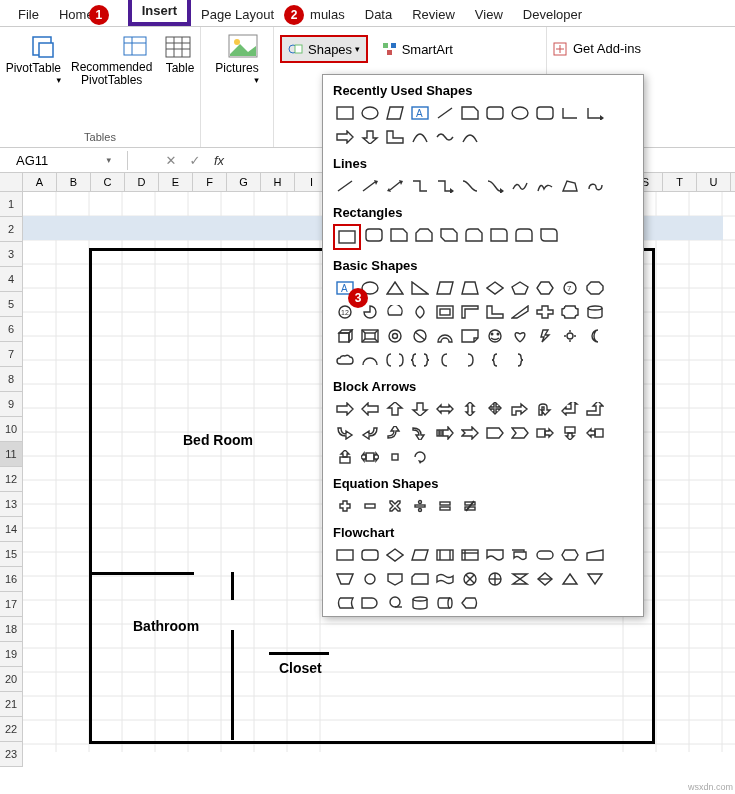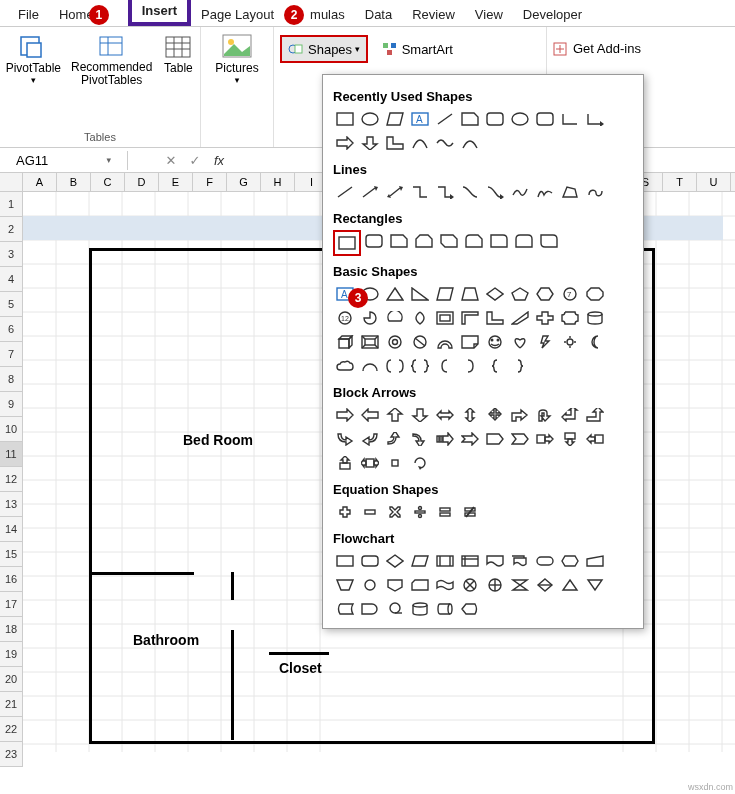--- a/index.html
+++ b/index.html
@@ -3,21 +3,21 @@
 <meta charset="utf-8">
 <style>
 body{margin:0;font-family:"Segoe UI",Arial,sans-serif;font-size:13px;background:#fff;width:735px;overflow:hidden}
 .tabs{display:flex;align-items:flex-end;height:26px;border-bottom:1px solid #ccc;padding-left:8px}
 .tab{padding:4px 10px;color:#222;position:relative}
 .tab.active{border:4px solid #4c1d95;font-weight:600}
 .badge{width:20px;height:20px;border-radius:50%;background:#c00;color:#fff;display:inline-flex;align-items:center;justify-content:center;font-weight:bold;font-size:12px;position:absolute}
 .ribbon{display:flex;border-bottom:1px solid #ccc;height:120px;background:#fff}
 .group{border-right:1px solid #e0e0e0;padding:4px 6px;display:flex;flex-direction:column;align-items:center;justify-content:space-between}
 .group-label{font-size:11px;color:#555;margin-top:17px}
-.btn-big{display:flex;flex-direction:column;align-items:center;font-size:12px;padding:2px 4px}
+.btn-big{display:flex;flex-direction:column;align-items:flex-end;font-size:12px;padding:2px 4px}
 .icon-box{width:32px;height:28px;display:flex;align-items:center;justify-content:center}
 .row{display:flex;gap:2px}
 .shapes-btn{border:2px solid #c00;background:#e6e6e6;display:flex;align-items:center;padding:2px 6px;height:20px;font-size:13px;position:relative}
 .shapes-btn .chev{font-size:9px;margin-left:3px}
 .smartart{display:flex;align-items:center;font-size:13px;margin-left:14px}
 .addins{display:flex;align-items:center;font-size:13px;margin-top:6px}
 .namebox-row{display:flex;align-items:center;height:24px;border-bottom:1px solid #ccc}
 .namebox{width:95px;border-right:1px solid #ccc;padding:2px 16px;display:flex;align-items:center;justify-content:space-between}
 .fx-area{display:flex;align-items:center;gap:6px;padding:0 6px}
 .fx-btn{color:#888;width:18px;text-align:center}
@@ -27,21 +27,21 @@
 .rowhdr.sel{background:#d8d8d8}
 .cols{flex:1}
 .colrow{display:flex;height:18px;background:#f3f3f3;border-bottom:1px solid #ccc}
 .colcell{width:33px;border-right:1px solid #ccc;font-size:11px;text-align:center;line-height:18px}
 .grid{position:relative;height:560px}
 .floor{position:absolute;left:66px;top:56px;width:560px;height:490px;border:3px solid #000}
 .room-label{position:absolute;font-weight:bold;font-size:14px}
 .wall{position:absolute;background:#000}
 .title-band{position:absolute;left:0;top:24px;height:24px;width:700px;background:#dce6f1;font-style:italic;font-weight:bold;color:#2f5496;text-align:center;line-height:24px;font-size:15px}
 
-.dropdown{position:absolute;left:322px;top:74px;width:300px;background:#fff;border:1px solid #999;box-shadow:2px 2px 8px rgba(0,0,0,.3);padding:6px 10px;z-index:50}
+.dropdown{position:absolute;left:322px;top:74px;width:300px;background:#fff;border:1px solid #999;box-shadow:2px 2px 8px rgba(0,0,0,.3);padding:0 10px;z-index:50}
 .dd-head{font-weight:bold;font-size:13px;margin:8px 0 4px 0}
 .dd-row{display:flex;flex-wrap:wrap;gap:1px;margin-bottom:2px}
 .shp{width:24px;height:22px;display:flex;align-items:center;justify-content:center}
 .shp svg{stroke:#333;stroke-width:1.4;fill:none}
 .rect-sel{border:2px solid #c00}
 .badge3{position:absolute;left:348px;top:288px;z-index:60}
 
 .watermark{position:absolute;right:2px;bottom:2px;font-size:9px;color:#aaa}
 </style>
 </head>
@@ -216,21 +216,21 @@
     </div>
     <div class="grid">
 
       <div class="title-band">D</div>
       <div class="floor"></div>
       <div class="wall" style="left:66px;top:380px;width:105px;height:3px"></div>
       <div class="wall" style="left:208px;top:380px;width:3px;height:28px"></div>
       <div class="wall" style="left:208px;top:438px;width:3px;height:110px"></div>
       <div class="wall" style="left:246px;top:460px;width:60px;height:3px"></div>
       <div class="room-label" style="left:160px;top:240px">Bed Room</div>
-      <div class="room-label" style="left:110px;top:440px">Bathroom</div>
+      <div class="room-label" style="left:110px;top:426px">Bathroom</div>
       <div class="room-label" style="left:256px;top:468px">Closet</div>
 
       <svg width="713" height="560" style="position:absolute;left:0;top:0;z-index:-1">
         <g stroke="#e6e6e6">
           <line x1="0" y1="24" x2="713" y2="24"></line>
             <line x1="0" y1="48" x2="713" y2="48"></line>
             <line x1="0" y1="72" x2="713" y2="72"></line>
             <line x1="0" y1="96" x2="713" y2="96"></line>
             <line x1="0" y1="120" x2="713" y2="120"></line>
             <line x1="0" y1="144" x2="713" y2="144"></line>

